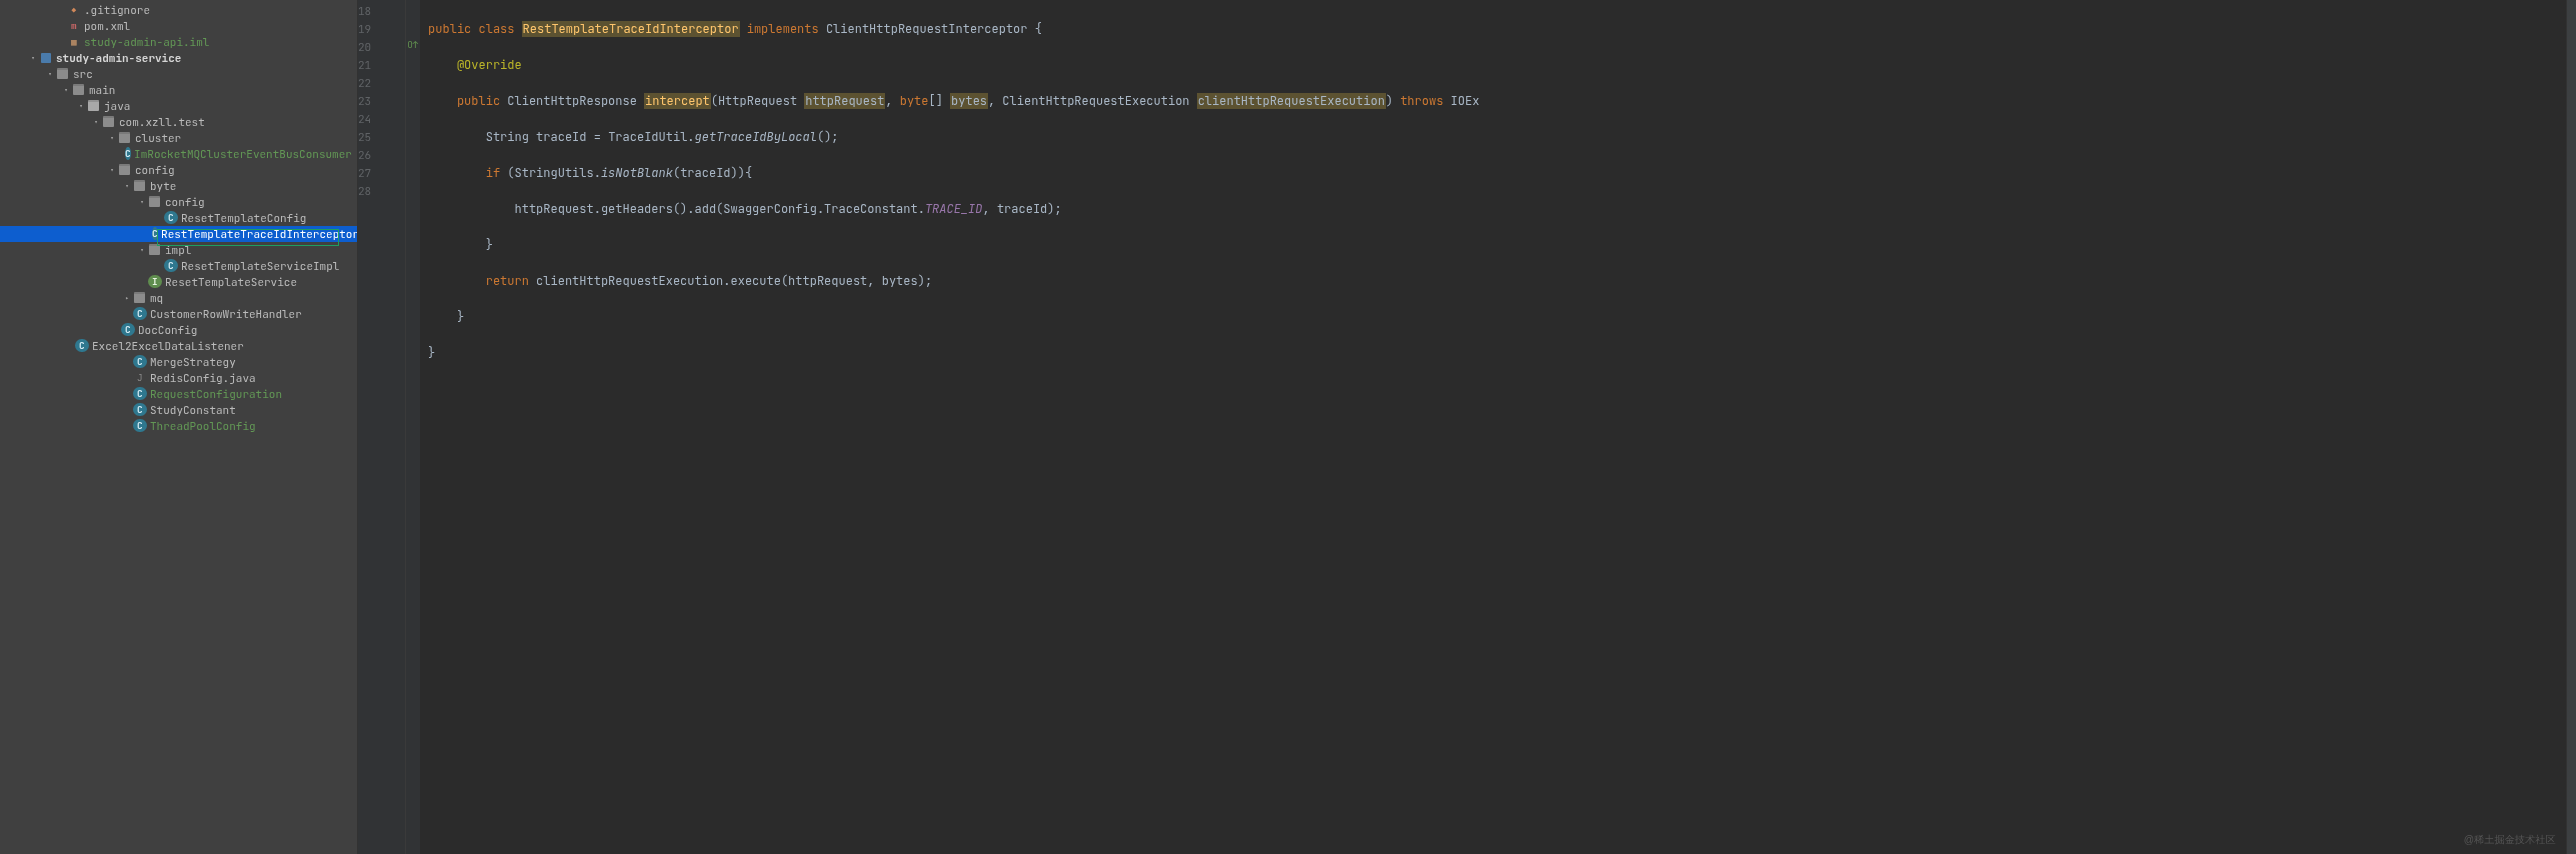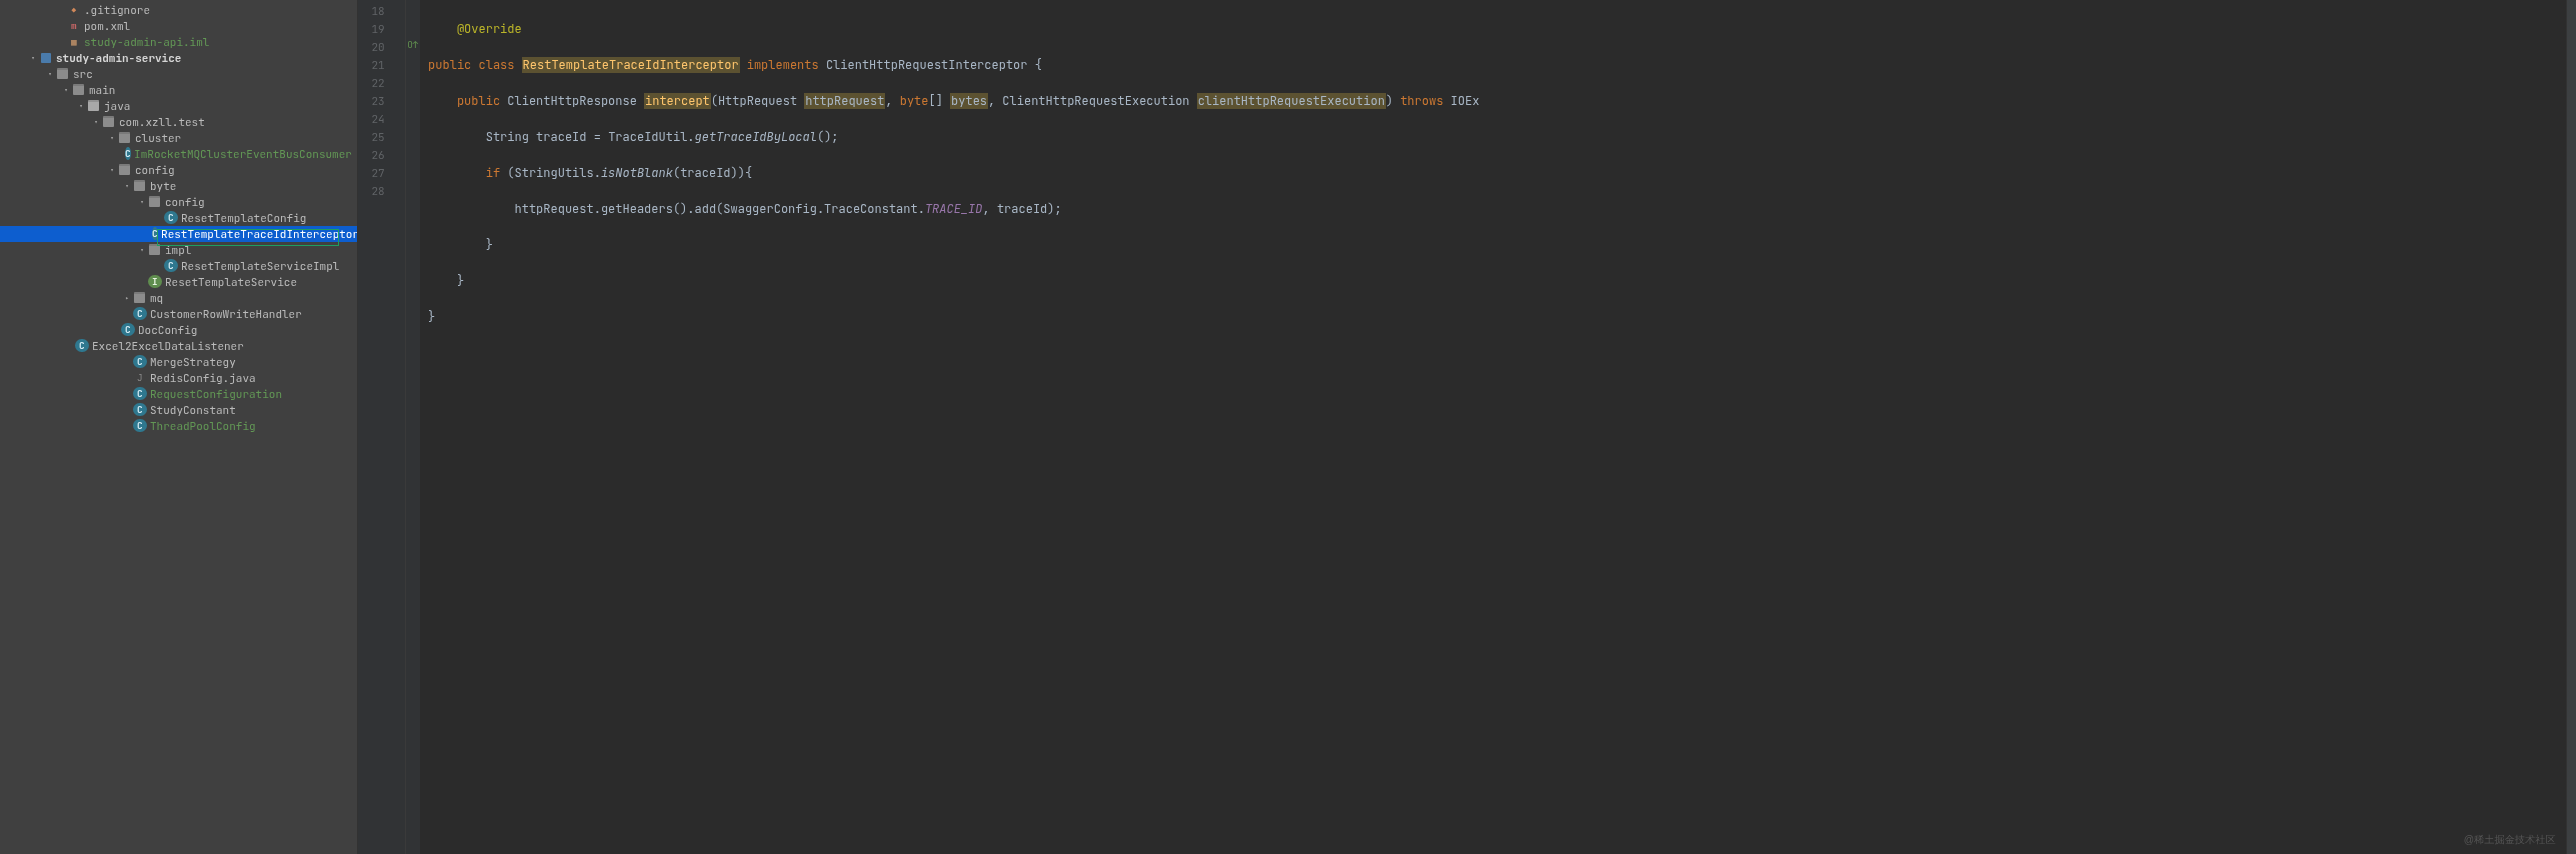--- a/index.html
+++ b/index.html
@@ -87,21 +87,21 @@
     flex: 1;
     display: flex;
     background: #2b2b2b;
     position: relative;
   }
   .gutter {
     width: 48px;
     min-width: 48px;
     background: #313335;
     color: #606366;
-    text-align: center;
+    text-align: left;
     padding: 1.7px 6.8px 0 0;
     font-size: 11px;
     line-height: 18px;
     border-right: 0.9px solid #3a3a3a;
   }
   .gutter .ln { height: 18px; }
   .anno-gutter {
     width: 13.6px;
     background: #313335;
     line-height: 18px;
@@ -317,27 +317,28 @@
       <div class="an"></div>
       <div class="an"></div>
       <div class="an"></div>
       <div class="an"></div>
       <div class="an"></div>
       <div class="an"></div>
       <div class="an"></div>
       <div class="an"></div>
     </div>
   <div class="code-area">
+<div class="code-line"><span class="kw">public </span><span class="kw">class </span><span class="hl">RestTemplateTraceIdInterceptor</span><span class="kw"> implements </span><span class="class-name">ClientHttpRequestInterceptor</span><span class="plain"> {</span></div>
 <div class="code-line">    <span class="anno">@Override</span></div>
-<div class="code-line"><span class="kw">public </span><span class="kw">class </span><span class="hl">RestTemplateTraceIdInterceptor</span><span class="kw"> implements </span><span class="class-name">ClientHttpRequestInterceptor</span><span class="plain"> {</span></div>
 <div class="code-line">    <span class="kw">public </span><span class="plain">ClientHttpResponse </span><span class="hl">intercept</span><span class="paren">(</span><span class="plain">HttpRequest </span><span class="hl-p">httpRequest</span><span class="plain">, </span><span class="kw">byte</span><span class="plain">[] </span><span class="hl-p">bytes</span><span class="plain">, </span><span class="plain">ClientHttpRequestExecution </span><span class="hl-p">clientHttpRequestExecution</span><span class="paren">) </span><span class="kw">throws </span><span class="plain">IOEx</span></div>
 <div class="code-line">        <span class="plain">String </span><span class="plain">traceId</span><span class="plain"> = </span><span class="plain">TraceIdUtil.</span><span class="static-call">getTraceIdByLocal</span><span class="plain">();</span></div>
 <div class="code-line">        <span class="kw">if </span><span class="paren">(</span><span class="plain">StringUtils.</span><span class="static-call">isNotBlank</span><span class="plain">(traceId)){</span></div>
 <div class="code-line">            <span class="plain">httpRequest.getHeaders().add(SwaggerConfig.TraceConstant.</span><span class="const">TRACE_ID</span><span class="plain">, traceId);</span></div>
 <div class="code-line">        <span class="plain">}</span></div>
+<div class="code-line">        <span class="kw">return </span><span class="plain">clientHttpRequestExecution.execute(httpRequest, bytes);</span></div>
 <div class="code-line">    <span class="plain">}</span></div>
 <div class="code-line"><span class="plain">}</span></div>
 <div class="code-line"></div>
   </div>
   <div class="right-ruler"></div>
   <div class="watermark">@稀土掘金技术社区</div>
 </div>
 
 
 </body></html>

